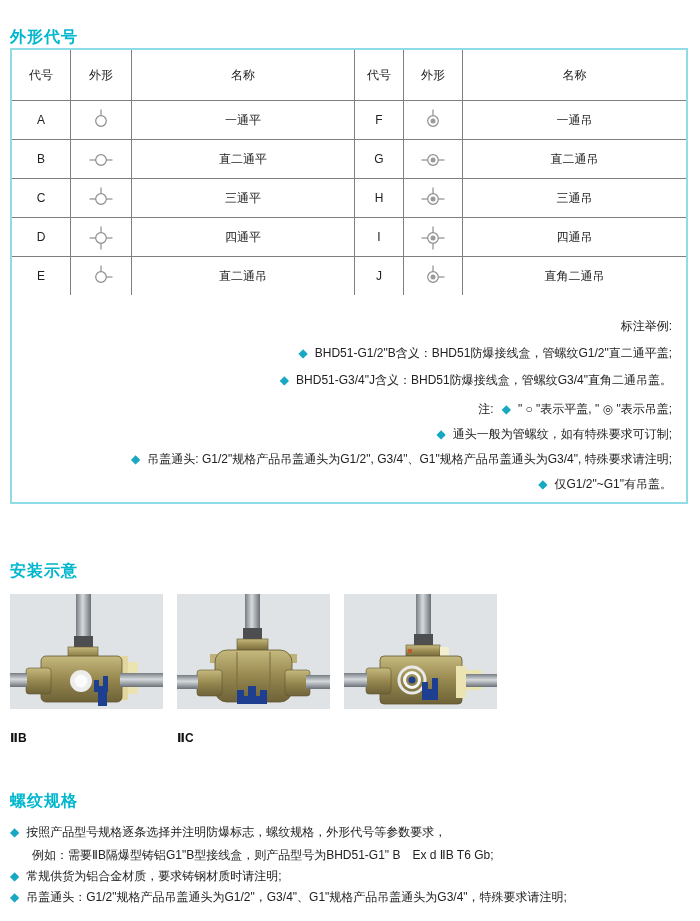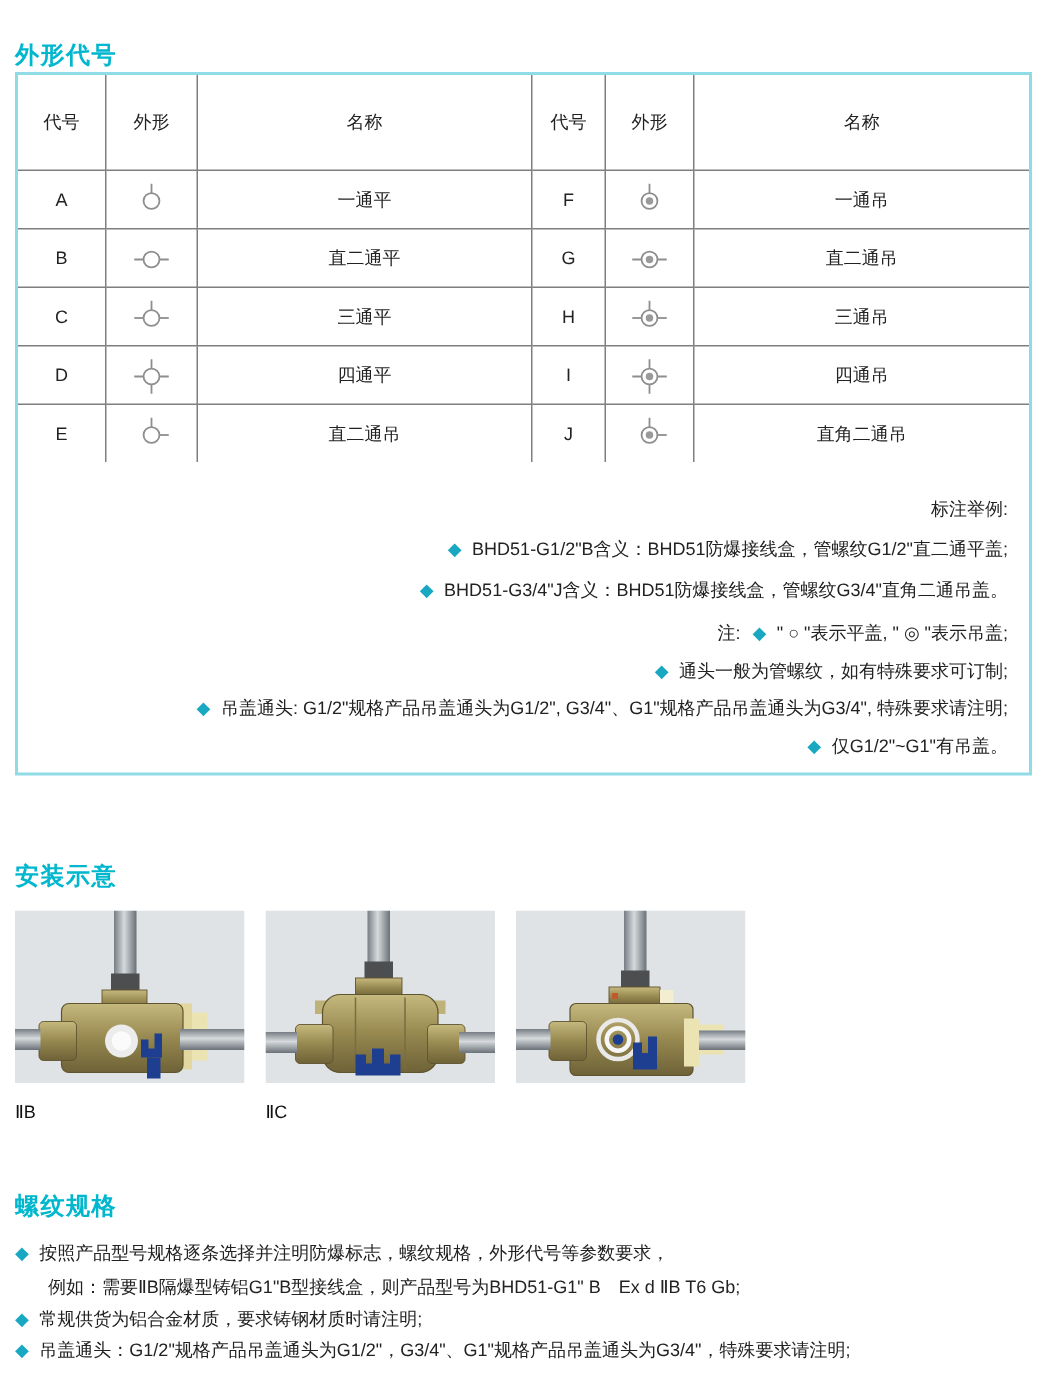--- a/index.html
+++ b/index.html
@@ -20,41 +20,41 @@
     margin-left:10px;width:674px;border:2px solid #8fdbe6;background:#fff;
     box-sizing:content-box;
   }
   table.shape-table{
     border-collapse:collapse;width:100%;table-layout:fixed;border-style:hidden;
   }
   .shape-table th,.shape-table td{
     border:1px solid #7f7f7f;text-align:center;font-size:12px;color:#222;
     padding:0;font-weight:normal;
   }
-  .shape-table thead th{height:63px;}
+  .shape-table thead th{height:50px;}
   .shape-table tbody td{height:38px;}
   .col-code1{width:58px;}
   .col-shape1{width:60px;}
   .col-name1{width:222px;}
   .col-code2{width:48px;}
   .col-shape2{width:58px;}
   .shape-icon svg{display:block;margin:0 auto;}
   .notes{padding:24px 14px 11px 14px;font-size:12px;color:#222;line-height:14px;text-align:right;}
   .ex-title{margin-left:14px;}
   .ex-item{margin:13px 0 0 43px;}
   .note-block{margin-top:15px;}
   .note-first{margin-left:14px;}
   .note-row{margin:11px 0 0 39px;}
   .note-label{margin-right:8px;}
   .diamond{color:#18a8c2;margin-right:7px;font-size:12px;}
   #title2{margin-top:57px;}
   .img-row{display:flex;gap:14px;margin:12px 0 0 10px;}
   .fig{margin:0;width:153px;}
   .fig svg{display:block;}
-  .fig-label{margin-top:12px;font-size:12px;font-weight:normal;color:#111;}
+  .fig-label{margin-top:22px;font-size:12px;font-weight:bold;color:#111;}
   .fig-label.big{font-size:15px;}
   #title3{margin-top:46px;}
   .order-list{margin:13px 0 0 10px;font-size:12px;color:#222;}
   .order-line{margin-top:7px;line-height:14px;}
   .order-sub{margin:9px 0 0 22px;line-height:14px;}
 </style>
 </head>
 <body>
 
 <div>

